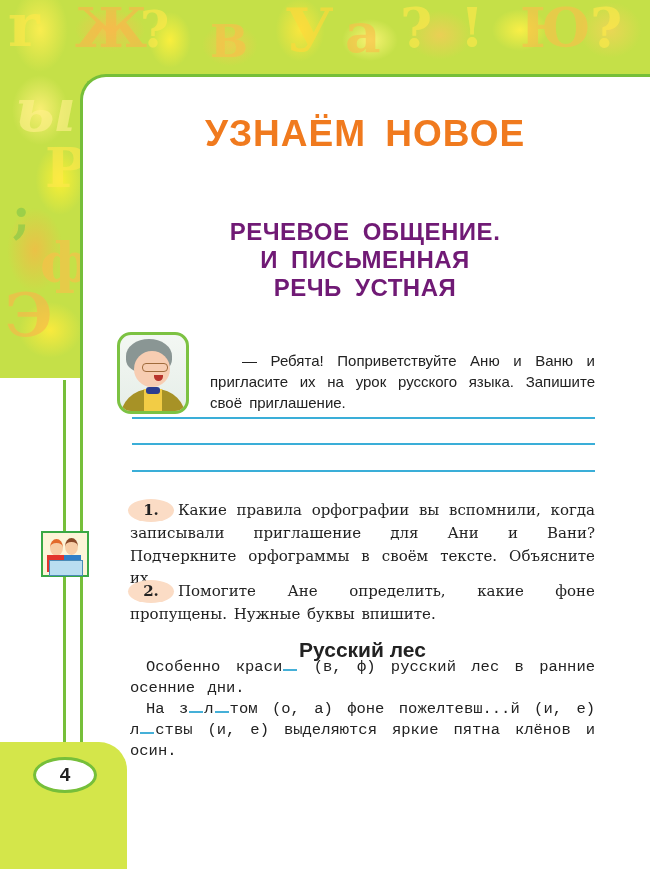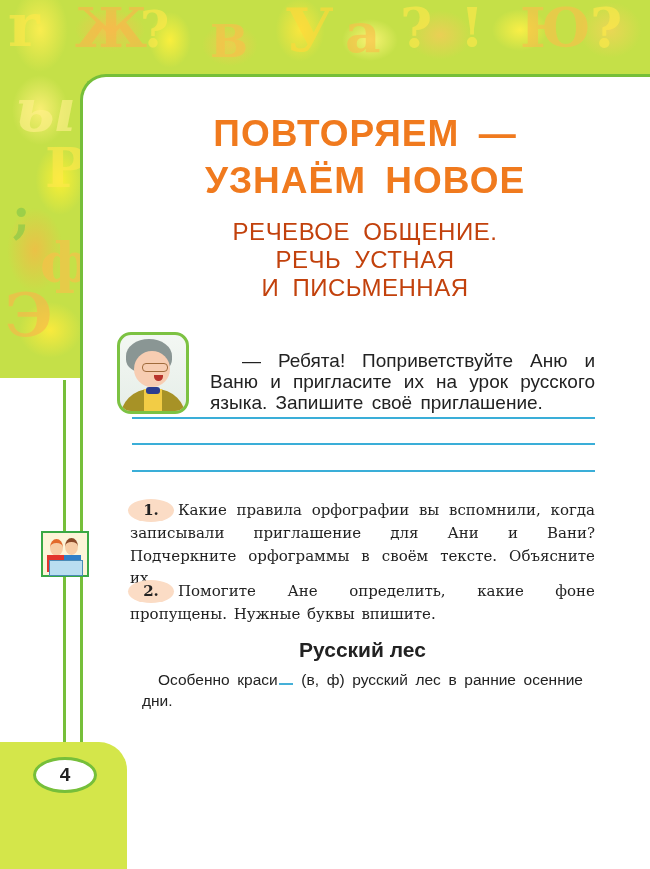--- a/index.html
+++ b/index.html
@@ -34,49 +34,49 @@
   .side-cover { position:absolute; left:0; top:378px; width:80px; height:500px; background:#fff; }
   .side-corner {
     position:absolute; left:0; top:300px; width:98px; height:81px;
     border-bottom:3px solid #76bf3a; border-right:3px solid #76bf3a;
     border-bottom-right-radius:22px; background:transparent;
   }
 
   .vline { position:absolute; left:63px; top:380px; width:3px; height:378px; background:#76bf3a; }
 
   .title { position:absolute; left:150px; top:110px; width:430px; text-align:center; color:#f07a1e; font-weight:bold; font-size:37px; line-height:47px; letter-spacing:1px; word-spacing:8px; }
-  .subtitle { position:absolute; left:150px; top:218px; width:430px; text-align:center; color:#c2410c; font-weight:normal; font-size:24px; line-height:28px; letter-spacing:.5px; word-spacing:6px; }
+  .subtitle { position:absolute; left:150px; top:218px; width:430px; text-align:center; color:#701a75; font-weight:bold; font-size:24px; line-height:28px; letter-spacing:.5px; word-spacing:6px; }
 
   .avatar { position:absolute; left:117px; top:332px; width:66px; height:76px; border:3px solid #7cc242; border-radius:14px; overflow:hidden; background:linear-gradient(#f3f7f3,#e6eee8); }
   .avatar .hair { position:absolute; left:6px; top:4px; width:46px; height:34px; background:#8a9694; border-radius:50% 50% 40% 40%; }
   .avatar .face { position:absolute; left:14px; top:16px; width:36px; height:36px; background:#f7cdb2; border-radius:50%; }
   .avatar .glasses { position:absolute; left:22px; top:28px; width:24px; height:7px; border:1.5px solid #a06b3c; border-radius:4px; }
   .avatar .mouth { position:absolute; left:34px; top:40px; width:9px; height:6px; background:#b8342c; border-radius:0 0 6px 6px; }
   .avatar .jacket { position:absolute; left:0; top:54px; width:66px; height:30px; background:#a79226; border-radius:30px 30px 0 0; }
   .avatar .shirt { position:absolute; left:24px; top:54px; width:18px; height:24px; background:#f2cc45; }
   .avatar .bow { position:absolute; left:26px; top:52px; width:14px; height:7px; background:#2c3e8f; border-radius:3px; }
 
-  .intro { position:absolute; left:210px; top:350px; width:385px; font-size:19px; line-height:21px; color:#222; text-align:justify; word-spacing:3px; }
+  .intro { position:absolute; left:210px; top:350px; width:385px; font-size:15px; line-height:21px; color:#222; text-align:justify; word-spacing:3px; }
   .intro .first { text-indent:32px; }
 
   .wline { position:absolute; left:132px; width:463px; height:2px; background:#3aaed8; }
 
   .task { position:absolute; left:130px; width:465px; font-family:"DejaVu Serif", serif; font-size:15px; line-height:22.5px; color:#222; text-align:justify; word-spacing:2px; }
   .badge { display:inline-block; background:#fbdcc5; border-radius:50%; width:46px; height:23px; text-align:center; font-weight:bold; margin-left:-2px; margin-right:4px; line-height:23px; }
 
   .book-icon { position:absolute; left:41px; top:531px; width:44px; height:42px; border:2.5px solid #3aa845; background:#fdf4d8; }
   .book-icon .kid1 { position:absolute; left:7px; top:6px; width:13px; height:13px; background:#f7cda5; border-radius:50%; border-top:4px solid #e26a2c; }
   .book-icon .kid2 { position:absolute; left:22px; top:5px; width:13px; height:13px; background:#f7cda5; border-radius:50%; border-top:4px solid #8a4a28; }
   .book-icon .b1 { position:absolute; left:4px; top:22px; width:17px; height:17px; background:#e2342c; }
   .book-icon .b2 { position:absolute; left:21px; top:22px; width:17px; height:17px; background:#2f7fc8; }
   .book-icon .page { position:absolute; left:6px; top:27px; width:32px; height:14px; background:#b9def0; border:1px solid #4a8bb6; }
 
   .story-title { position:absolute; left:130px; top:638px; width:465px; text-align:center; font-weight:bold; font-size:21px; color:#222; }
   .story { position:absolute; left:130px; top:657px; width:465px; font-size:15.5px; line-height:21px; color:#222; text-align:justify; word-spacing:3px; }
-  .story p { margin:12px; text-indent:16px; }
+  .story p { margin:0; text-indent:16px;font-family:Liberation Mono, monospace; }
   .gap { display:inline-block; width:14px; border-bottom:2px solid #45b0d8; margin:0 1px; height:12px; vertical-align:baseline; }
 
   .bottom-block { position:absolute; left:0; top:742px; width:127px; height:127px; background:#d4e64a; border-top-right-radius:28px; }
   .page-num { position:absolute; left:33px; top:757px; width:58px; height:30px; border:3px solid #76bf3a; border-radius:50%; background:#fff; text-align:center; line-height:30px; font-weight:bold; font-size:19px; color:#222; }
 </style>
 </head>
 <body>
 
 <div class="pattern">
   <span class="glyph" style="left:8px;top:-10px;font-size:60px;color:#ffe94a;">r</span>
@@ -95,28 +95,27 @@
   <span class="glyph" style="left:40px;top:230px;font-size:55px;color:#f9c04a;">ф</span>
   <span class="glyph" style="left:5px;top:280px;font-size:60px;color:#f9b84a;">Э</span>
 </div>
 
 <div class="side-corner"></div>
 <div class="panel"></div>
 <div class="side-cover"></div>
 <div class="vline"></div>
 
 <div class="title">
-  <div>ПОВТОРЯЕМ —</div>
   <div>УЗНАЁМ НОВОЕ</div>
 </div>
 
 <div class="subtitle">
   <div>РЕЧЕВОЕ ОБЩЕНИЕ.</div>
+  <div>И ПИСЬМЕННАЯ</div>
   <div>РЕЧЬ УСТНАЯ</div>
-  <div>И ПИСЬМЕННАЯ</div>
 </div>
 
 <div class="avatar">
   <div class="jacket"></div>
     <div class="shirt"></div>
     <div class="bow"></div>
   <div class="hair"></div>
     <div class="face"></div>
     <div class="glasses"></div>
     <div class="mouth"></div>
@@ -142,16 +141,17 @@
     <div class="page"></div>
 </div>
 
 <div class="task" style="top:580px">
   <span class="badge">2.</span><span>Помогите Ане определить, какие фоне пропущены. Нужные буквы впишите.</span>
 </div>
 
 <div class="story-title">Русский лес</div>
 <div class="story">
   <p><span>Особенно краси</span><span class="gap"></span><span> (в, ф) русский лес в ранние осенние дни.</span></p>
+  <p><span>На з</span><span class="gap"></span><span>л</span><span class="gap"></span><span>том (о, а) фоне пожелтевш...й (и, е) л</span><span class="gap"></span><span>ствы (и, е) выделяются яркие пятна клёнов и осин.</span></p>
 </div>
 
 <div class="bottom-block"></div>
 <div class="page-num">4</div>
 
 </body></html>

